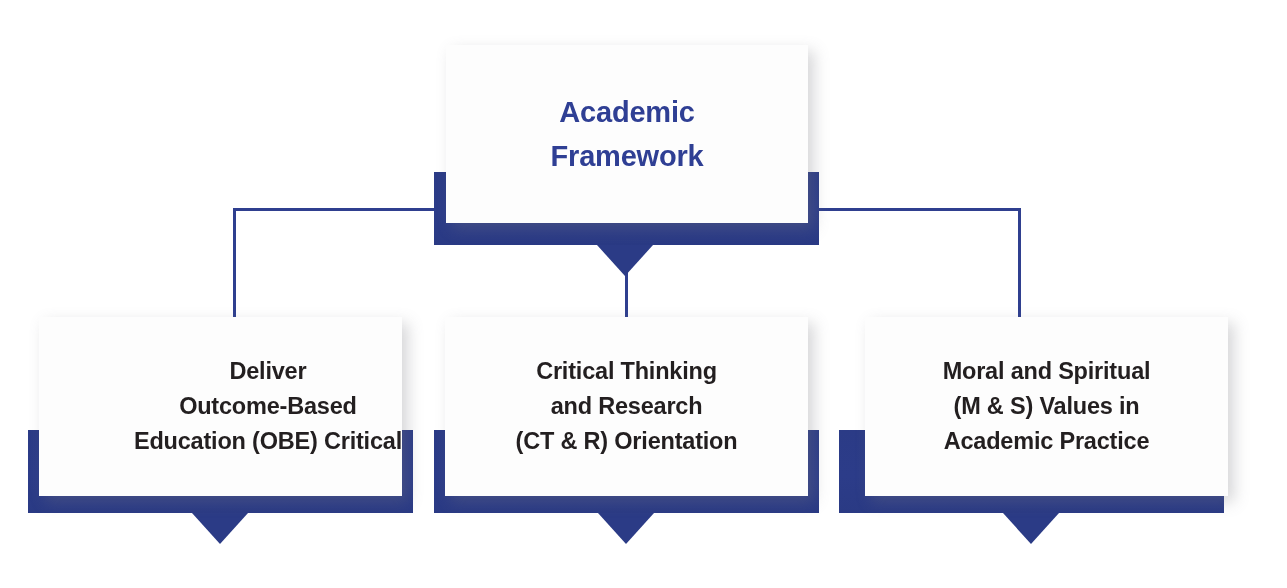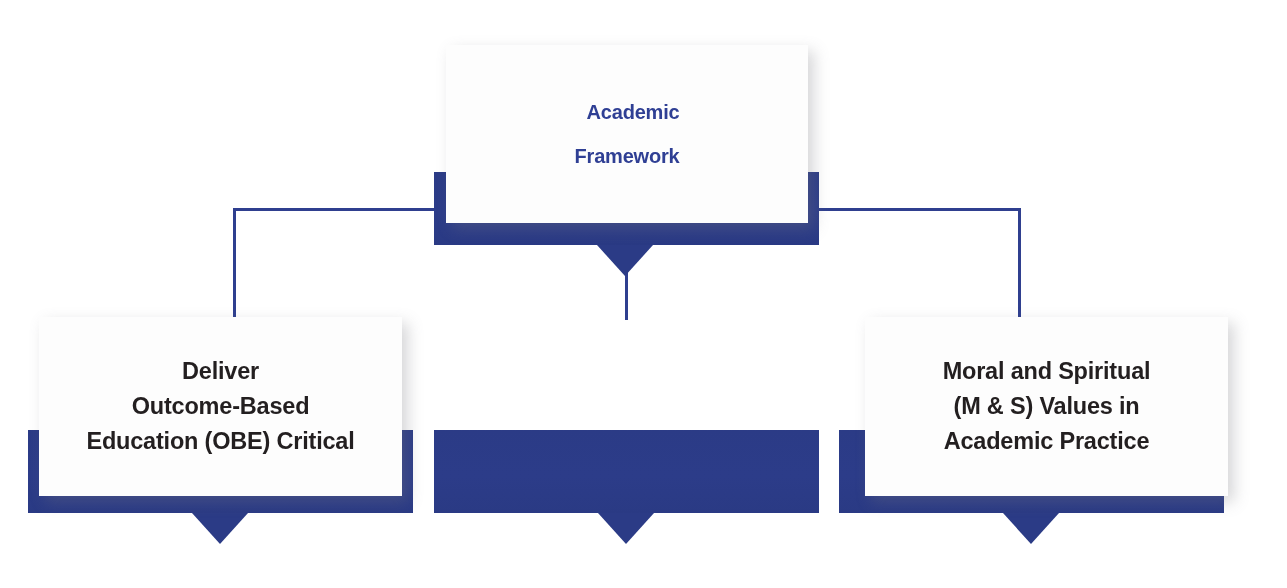--- a/index.html
+++ b/index.html
@@ -68,23 +68,22 @@
     width: 0;
     height: 0;
     border-left: 28px solid transparent;
     border-right: 28px solid transparent;
     border-top: 31px solid #2b3b86;
   }
 
   
   #node-root .node-text {
     color: #2f3f94;
-    font-size: 20px;
+    font-size: 29px;
     line-height: 44px;
-    text-align: right;
   }
 
   
   .node-leaf .node-text {
     color: #231f20;
     font-size: 23.5px;
     line-height: 35px;
   }
 </style>
 </head>
@@ -113,33 +112,38 @@
 Framework</div>
     </div>
   </div>
 
   <div class="node node-leaf" id="node-obe" style="left:28px; top:317px; width:385px; height:231px;">
 
     <div class="node-banner" style="left:0; top:113px; width:385px; height:83px;"></div>
 
     <div class="node-arrow" style="left:164px; top:196px;"></div>
 
-    <div class="node-panel" style="left:11px; top:0; width:363px; height:179px;">
+    <div class="node-panel" style="left:11px; top:0; width:363px; height:179px;justify-content:flex-end;">
       <div class="node-text">Deliver
 Outcome-Based
 Education (OBE) Critical</div>
     </div>
   </div>
 
   <div class="node node-leaf" id="node-ctr" style="left:434px; top:317px; width:385px; height:231px;">
 
     <div class="node-banner" style="left:0; top:113px; width:385px; height:83px;"></div>
 
     <div class="node-arrow" style="left:164px; top:196px;"></div>
 
+    <div class="node-panel" style="left:11px; top:0; width:363px; height:179px;">
+      <div class="node-text">Critical Thinking
+and Research
+(CT &amp; R) Orientation</div>
+    </div>
   </div>
 
   <div class="node node-leaf" id="node-ms" style="left:839px; top:317px; width:385px; height:231px;">
 
     <div class="node-banner" style="left:0; top:113px; width:385px; height:83px;"></div>
 
     <div class="node-arrow" style="left:164px; top:196px;"></div>
 
     <div class="node-panel" style="left:26px; top:0; width:363px; height:179px;">
       <div class="node-text">Moral and Spiritual

